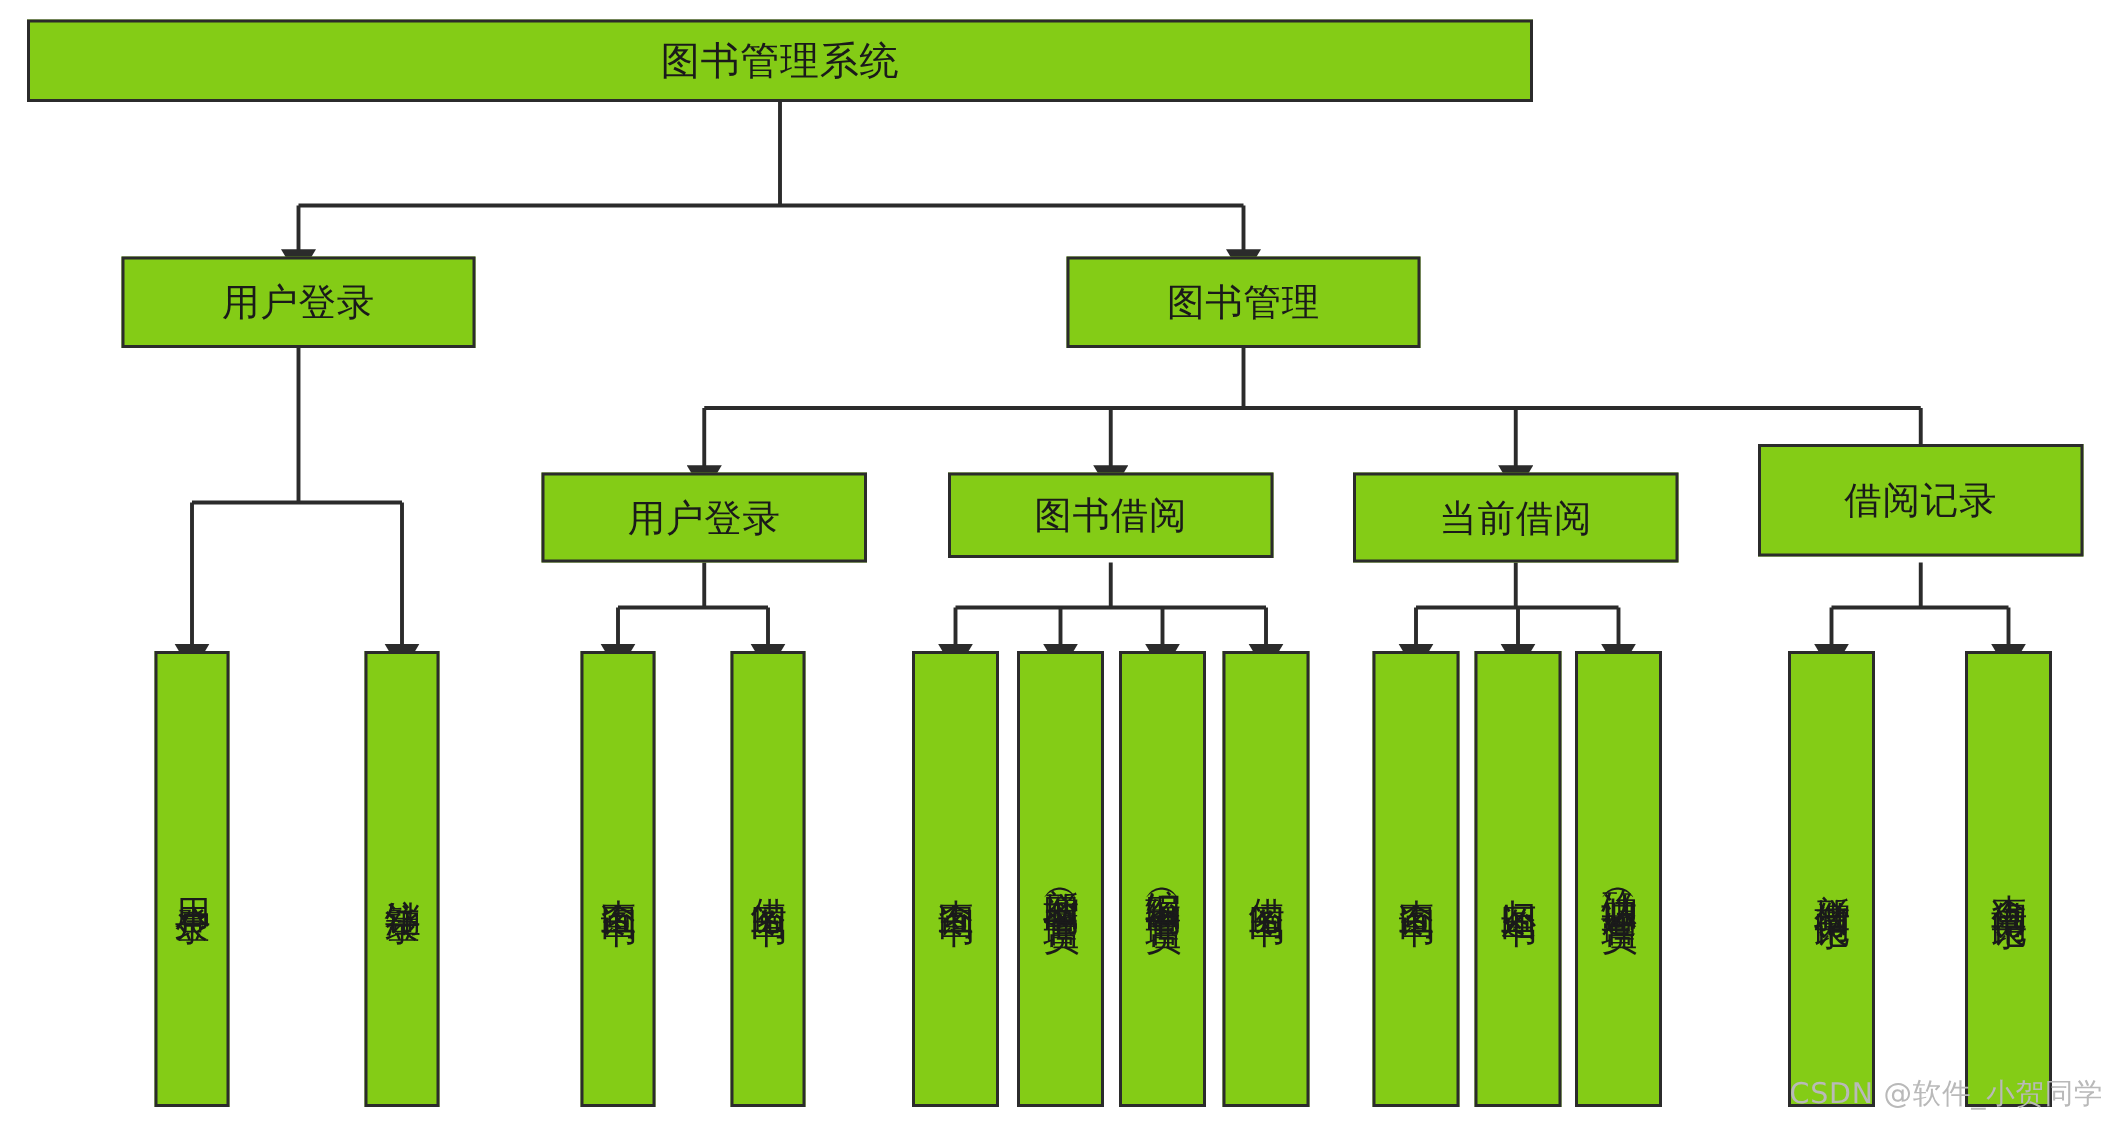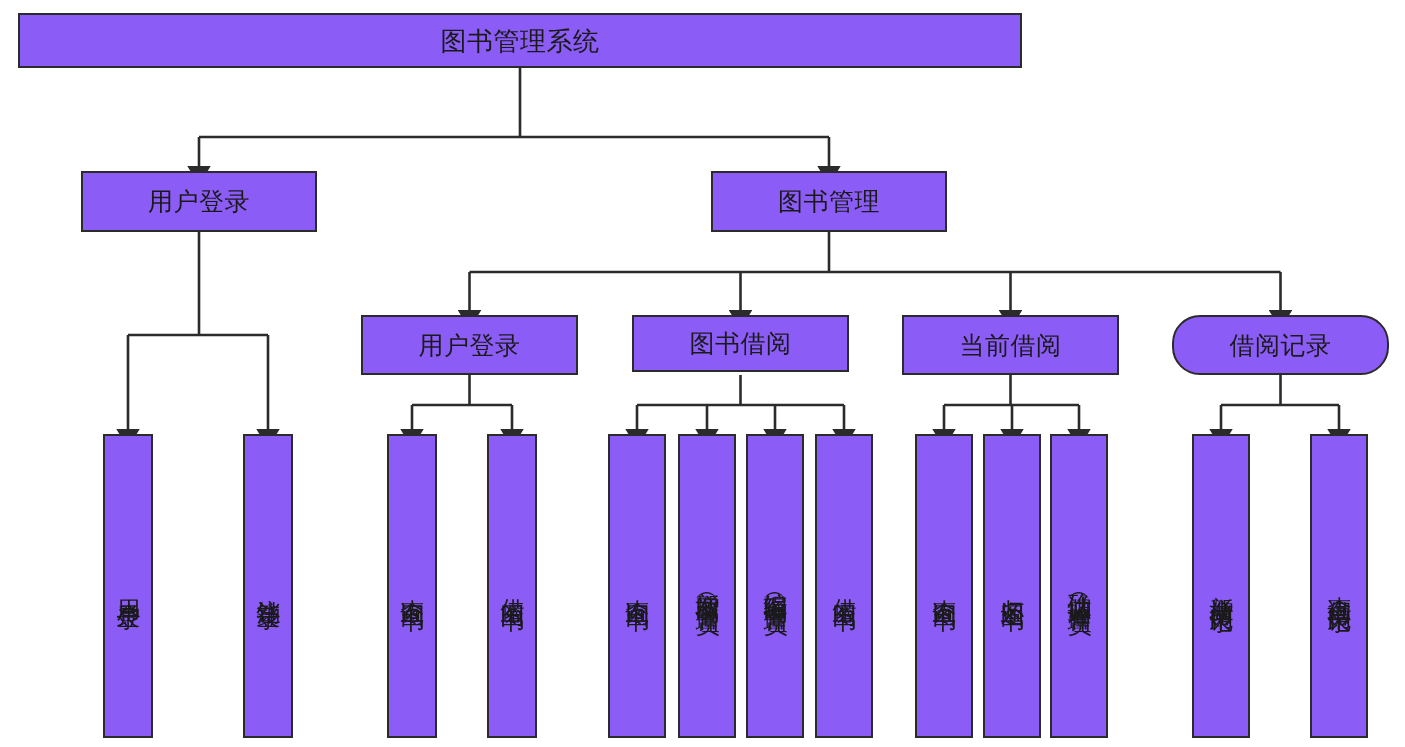--- a/index.html
+++ b/index.html
@@ -22,21 +22,21 @@
     position: absolute;
     left: 0;
     top: 0;
     width: 1405px;
     height: 747px;
     pointer-events: none;
   }
   .node {
     position: absolute;
     box-sizing: border-box;
-    background: #8b5cf6;
+    background: #84cc16;
     border: 2px solid #2b2b2b;
     display: flex;
     align-items: center;
     justify-content: center;
     color: #1a1a1a;
   }
   .node .label {
     display: block;
     text-align: center;
     line-height: 1.0;
@@ -133,21 +133,21 @@
       </div>
       <div class="node horiz" style="left: 361px; top: 315px; width: 217px; height: 60px;">
         <span class="label">用户登录</span>
       </div>
       <div class="node horiz" style="left: 632px; top: 315px; width: 217px; height: 57px;">
         <span class="label">图书借阅</span>
       </div>
       <div class="node horiz" style="left: 902px; top: 315px; width: 217px; height: 60px;">
         <span class="label">当前借阅</span>
       </div>
-      <div class="node horiz" style="left: 1172px; top: 315px; width: 217px; height: 60px; border-radius: 28px;">
+      <div class="node horiz" style="left: 1172px; top: 296px; width: 217px; height: 75px;">
         <span class="label">借阅记录</span>
       </div>
       <div class="node vert" style="left: 103px; top: 434px; width: 50px; height: 304px;">
         <span class="label">用户登录</span>
       </div>
       <div class="node vert" style="left: 243px; top: 434px; width: 50px; height: 304px;">
         <span class="label">注销登录</span>
       </div>
       <div class="node vert" style="left: 387px; top: 434px; width: 50px; height: 304px;">
         <span class="label">查询图书</span>
@@ -177,14 +177,15 @@
         <span class="label">确认归还（管理员）</span>
       </div>
       <div class="node vert" style="left: 1192px; top: 434px; width: 58px; height: 304px;">
         <span class="label">新增借阅记录</span>
       </div>
       <div class="node vert" style="left: 1310px; top: 434px; width: 58px; height: 304px;">
         <span class="label">查询借阅记录</span>
       </div>
     </div>
 
+  <div class="watermark" style="left: 1193px; top: 716px;">CSDN @软件_小贺同学</div>
 
 </div>
 
 </body></html>

